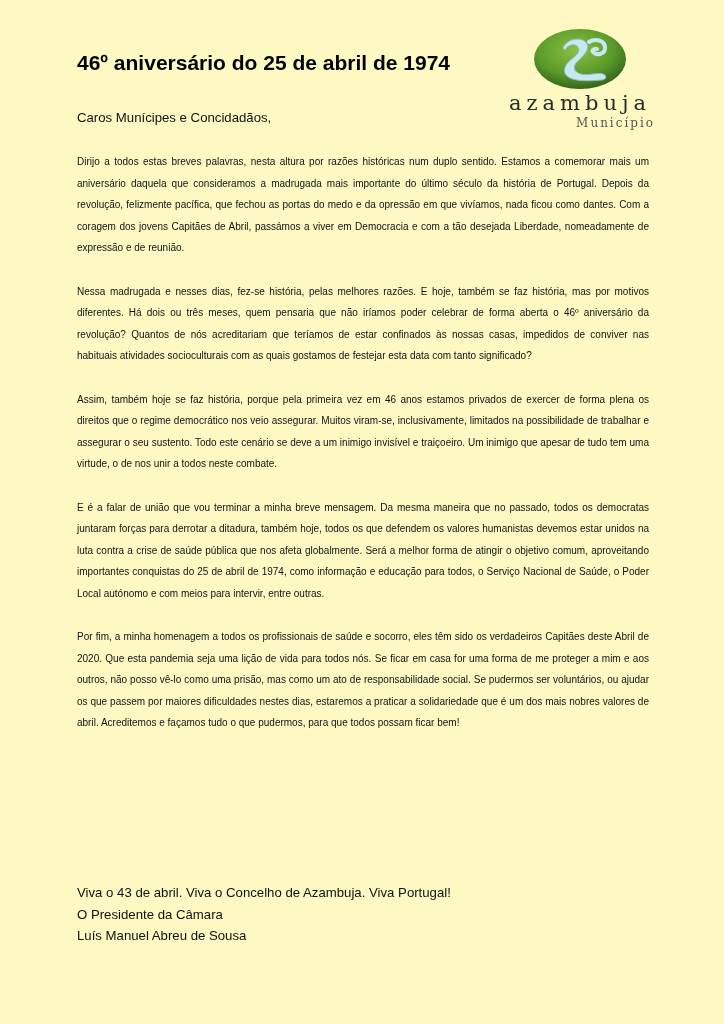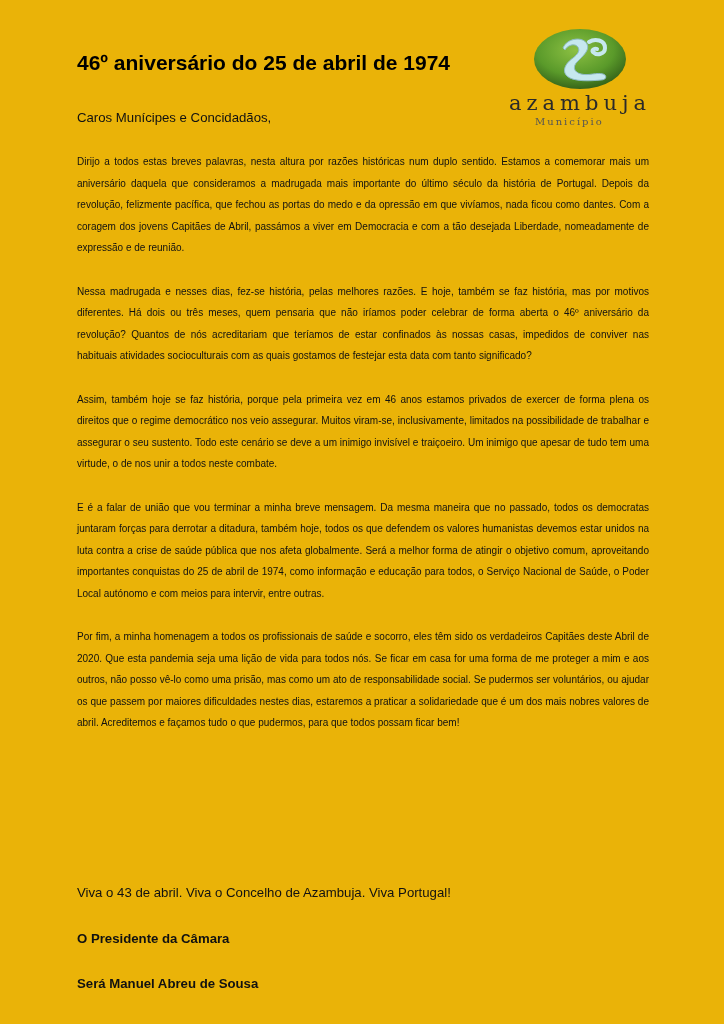--- a/index.html
+++ b/index.html
@@ -1,27 +1,27 @@
 <!DOCTYPE html>
 <html><head>
 <meta charset="utf-8">
 <style>
   html, body { margin: 0; padding: 0; background: #ffffff; }
   body { width: 724px; height: 1024px; position: relative; overflow: hidden; font-family: "Liberation Sans", sans-serif; color: #111; }
-  .page { position: absolute; left: 0; top: 0; width: 724px; height: 1024px; background: #eab308; }
+  .page { position: absolute; left: 0; top: 0; width: 724px; height: 1024px; background: #fef9c3; }
   .title { position: absolute; left: 77px; top: 51px; font-size: 21px; font-weight: bold; color: #000; letter-spacing: 0px; white-space: nowrap; }
   .logo { position: absolute; left: 505px; top: 28px; width: 150px; height: 100px; }
   .logo svg { position: absolute; left: 28px; top: 0; }
   .logo-word { position: absolute; left: 0; top: 63px; width: 150px; text-align: center; font-family: "DejaVu Serif", serif; font-size: 21px; letter-spacing: 5px; color: #2a2a2a; }
-  .logo-sub { position: absolute; left: 0; top: 88px; width: 150px; text-align: left; font-family: "DejaVu Serif", serif; font-size: 10px; letter-spacing: 2px; color: #555; padding-left: 30px; box-sizing: border-box; }
+  .logo-sub { position: absolute; left: 0; top: 88px; width: 150px; text-align: right; font-family: "DejaVu Serif", serif; font-size: 12px; letter-spacing: 2px; color: #555; padding-left: 30px; box-sizing: border-box; }
   .salutation { position: absolute; left: 77px; top: 110px; font-size: 13.2px; white-space: nowrap; }
   .body { position: absolute; left: 77px; top: 151px; width: 572px; }
   .para { font-size: 10px; line-height: 21.6px; text-align: justify; margin: 0 0 21.6px 0; }
   .closing { position: absolute; left: 77px; top: 882px; font-size: 13.2px; line-height: 21.6px; }
-  .closing .bold { font-weight: bold; margin-top: 24px; }
+  .closing .bold { font-weight: normal; }
 </style>
 </head>
 <body>
 
 <div class="page">
 
   <div class="title">46º aniversário do 25 de abril de 1974</div>
 
   <div class="logo">
     <svg width="94" height="62" viewBox="0 0 94 62">
@@ -46,16 +46,16 @@
     <p class="para">Dirijo a todos estas breves palavras, nesta altura por razões históricas num duplo sentido. Estamos a comemorar mais um aniversário daquela que consideramos a madrugada mais importante do último século da história de Portugal. Depois da revolução, felizmente pacífica, que fechou as portas do medo e da opressão em que vivíamos, nada ficou como dantes. Com a coragem dos jovens Capitães de Abril, passámos a viver em Democracia e com a tão desejada Liberdade, nomeadamente de expressão e de reunião.</p>
     <p class="para">Nessa madrugada e nesses dias, fez-se história, pelas melhores razões. E hoje, também se faz história, mas por motivos diferentes. Há dois ou três meses, quem pensaria que não iríamos poder celebrar de forma aberta o 46º aniversário da revolução? Quantos de nós acreditariam que teríamos de estar confinados às nossas casas, impedidos de conviver nas habituais atividades socioculturais com as quais gostamos de festejar esta data com tanto significado?</p>
     <p class="para">Assim, também hoje se faz história, porque pela primeira vez em 46 anos estamos privados de exercer de forma plena os direitos que o regime democrático nos veio assegurar. Muitos viram-se, inclusivamente, limitados na possibilidade de trabalhar e assegurar o seu sustento. Todo este cenário se deve a um inimigo invisível e traiçoeiro. Um inimigo que apesar de tudo tem uma virtude, o de nos unir a todos neste combate.</p>
     <p class="para">E é a falar de união que vou terminar a minha breve mensagem. Da mesma maneira que no passado, todos os democratas juntaram forças para derrotar a ditadura, também hoje, todos os que defendem os valores humanistas devemos estar unidos na luta contra a crise de saúde pública que nos afeta globalmente. Será a melhor forma de atingir o objetivo comum, aproveitando importantes conquistas do 25 de abril de 1974, como informação e educação para todos, o Serviço Nacional de Saúde, o Poder Local autónomo e com meios para intervir, entre outras.</p>
     <p class="para">Por fim, a minha homenagem a todos os profissionais de saúde e socorro, eles têm sido os verdadeiros Capitães deste Abril de 2020. Que esta pandemia seja uma lição de vida para todos nós. Se ficar em casa for uma forma de me proteger a mim e aos outros, não posso vê-lo como uma prisão, mas como um ato de responsabilidade social. Se pudermos ser voluntários, ou ajudar os que passem por maiores dificuldades nestes dias, estaremos a praticar a solidariedade que é um dos mais nobres valores de abril. Acreditemos e façamos tudo o que pudermos, para que todos possam ficar bem!</p>
   </div>
 
   <div class="closing">
     <div>Viva o 43 de abril. Viva o Concelho de Azambuja. Viva Portugal!</div>
     <div class="bold">O Presidente da Câmara</div>
-    <div class="bold">Será Manuel Abreu de Sousa</div>
+    <div class="bold">Luís Manuel Abreu de Sousa</div>
   </div>
 
 </div>
 
 </body></html>

